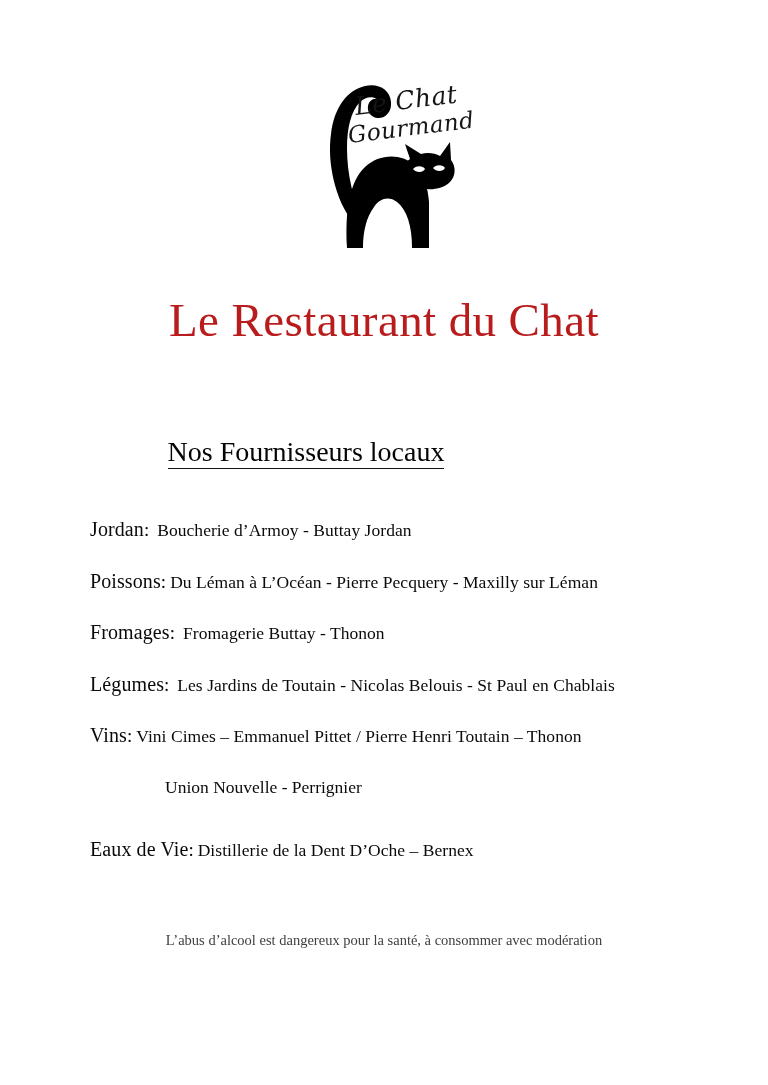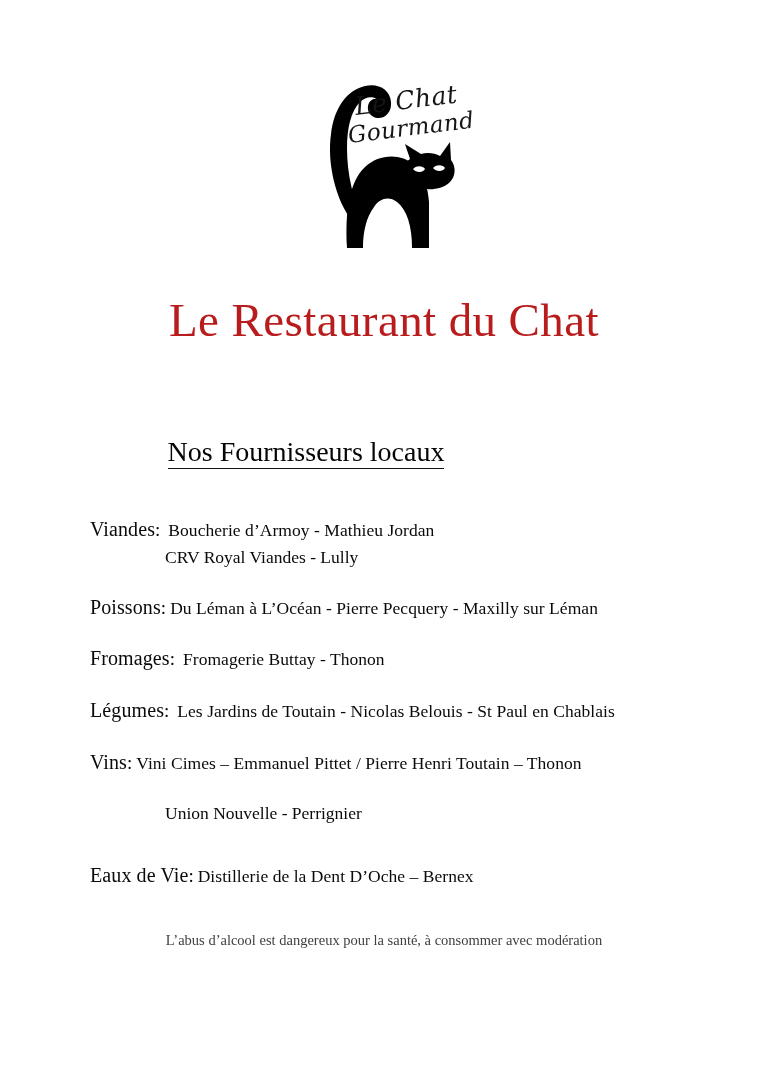--- a/index.html
+++ b/index.html
@@ -187,23 +187,22 @@
 <h1 class="doc-title">Le Restaurant du Chat</h1>
 
 <h2 class="section-heading">
   <span>Nos Fournisseurs locaux</span>
 </h2>
 
 <div class="suppliers">
 
   <div class="supplier-row">
     <div class="supplier-line">
-      <span class="supplier-label">Viandes</span><span class="supplier-sep">:</span>&nbsp;&nbsp;<span class="supplier-value">Boucherie d’Armoy - Mathieu  Jordan</span>
-    </div>
-    <div class="supplier-extra">CRV Royal Viandes - Lully</div>
+      <span class="supplier-label">Jordan</span><span class="supplier-sep">:</span>&nbsp;&nbsp;<span class="supplier-value">Boucherie d’Armoy - Buttay  Jordan</span>
+    </div>
   </div>
 
   <div class="supplier-row">
     <div class="supplier-line">
       <span class="supplier-label">Poissons</span><span class="supplier-sep">:</span>&nbsp;<span class="supplier-value">Du Léman à L’Océan - Pierre Pecquery - Maxilly sur Léman</span>
     </div>
   </div>
 
   <div class="supplier-row">
     <div class="supplier-line">

